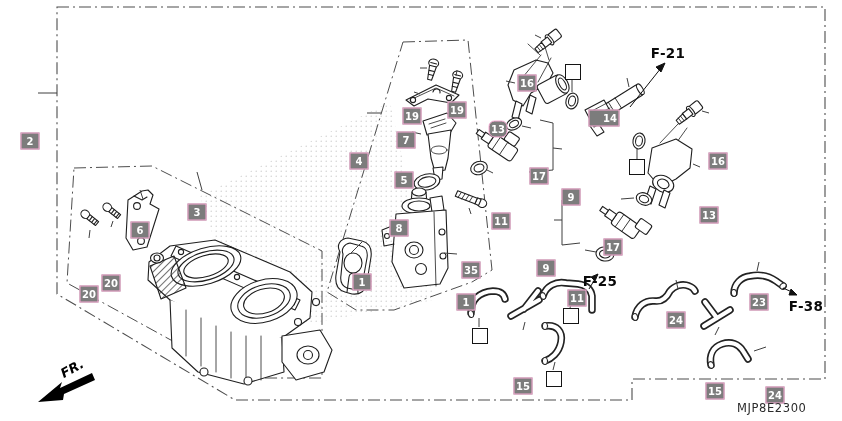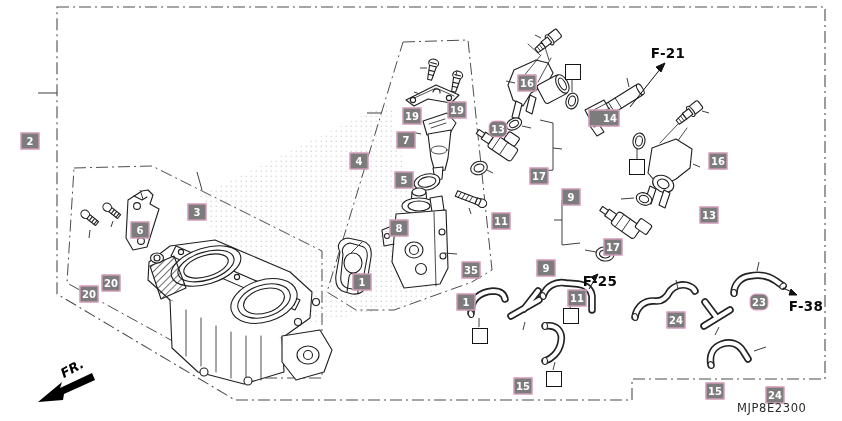--- a/index.html
+++ b/index.html
@@ -351,21 +351,21 @@
       <div class="callout" style="left: 539px; top: 128px;">17</div>
       <div class="callout" style="left: 571px; top: 149px;">9</div>
       <div class="callout" style="left: 501px; top: 173px;">11</div>
       <div class="callout" style="left: 604px; top: 70px; padding-left: 12px;">14</div>
       <div class="callout" style="left: 718px; top: 113px;">16</div>
       <div class="callout" style="left: 709px; top: 167px;">13</div>
       <div class="callout" style="left: 613px; top: 199px;">17</div>
       <div class="callout" style="left: 546px; top: 220px;">9</div>
       <div class="callout" style="left: 577px; top: 250px;">11</div>
       <div class="callout" style="left: 676px; top: 272px;">24</div>
-      <div class="callout" style="left: 759px; top: 254px; border-radius: 6px;">23</div>
+      <div class="callout" style="left: 759px; top: 254px;">23</div>
       <div class="callout" style="left: 523px; top: 338px;">15</div>
       <div class="callout" style="left: 715px; top: 343px;">15</div>
       <div class="callout" style="left: 775px; top: 347px;">24</div>
     </div>
 <div id="refbox-layer">
       <div class="refbox" style="left: 565px; top: 64px;"></div>
       <div class="refbox" style="left: 629px; top: 159px;"></div>
       <div class="refbox" style="left: 563px; top: 308px;"></div>
       <div class="refbox" style="left: 472px; top: 328px;"></div>
       <div class="refbox" style="left: 546px; top: 371px;"></div>

